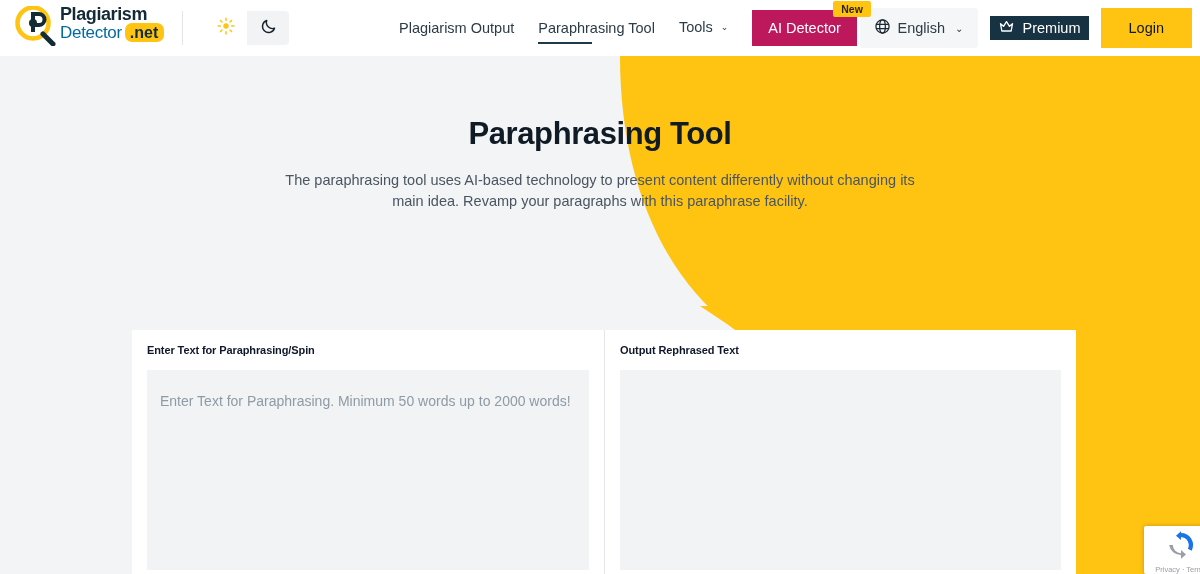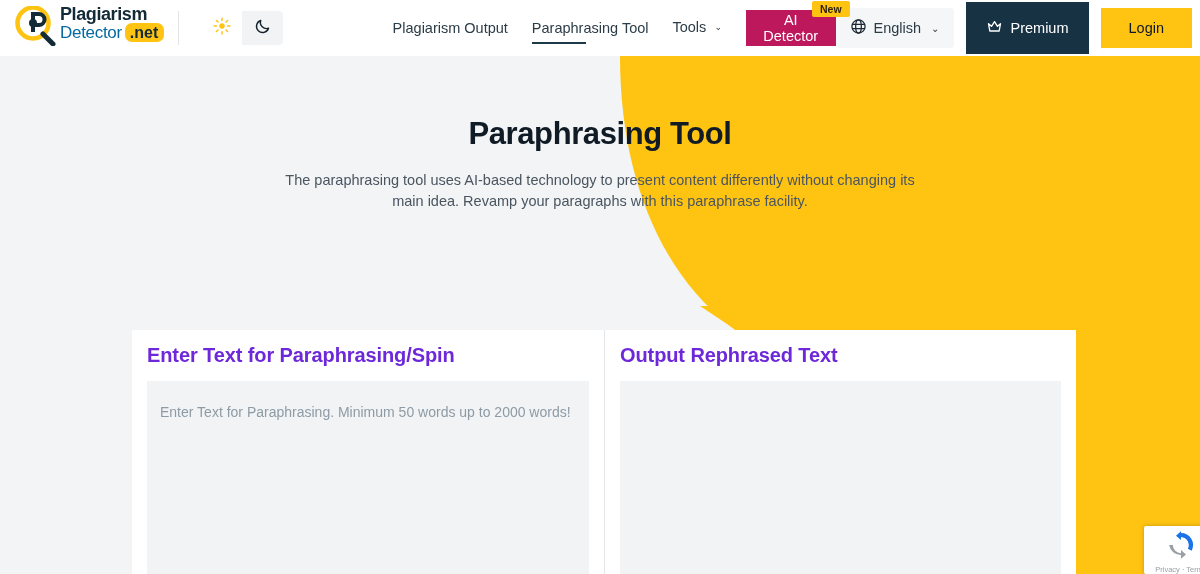--- a/index.html
+++ b/index.html
@@ -176,22 +176,22 @@
     font-family: "Liberation Sans", sans-serif;
   }
   .lang-btn .chev { font-size: 10px; margin-left: 3px; color:#2b3c47; }
 
   .premium-btn {
     display: flex;
     align-items: center;
     gap: 8px;
     background: #173243;
     color: #ffffff;
-    height: 52px;
-    padding: 0 20px;
+    height: 24px;
+    padding: 0 8px;
     margin-left: 12px;
     font-size: 14.5px;
     border: none;
     cursor: pointer;
     font-family: "Liberation Sans", sans-serif;
   }
   .login-btn {
     background: #FFC412;
     color: #0f172a;
     height: 40px;
@@ -238,23 +238,23 @@
     display: flex;
   }
   .panel {
     padding: 14px 15px 0 15px;
     position: relative;
   }
   .panel-left  { width: 472px; }
   .panel-right { width: 472px; border-left: 1px solid #e4e7ea; }
 
   .panel-title {
-    font-size: 20px;
+    font-size: 11px;
     font-weight: bold;
-    color: #6d28d9;
+    color: #0f172a;
     margin-bottom: 14px;
     letter-spacing: -0.1px;
   }
   .panel-area {
     background: #f1f3f5;
     width: 100%;
     height: 200px;
     padding: 20px 13px;
   }
   .panel-ph {

